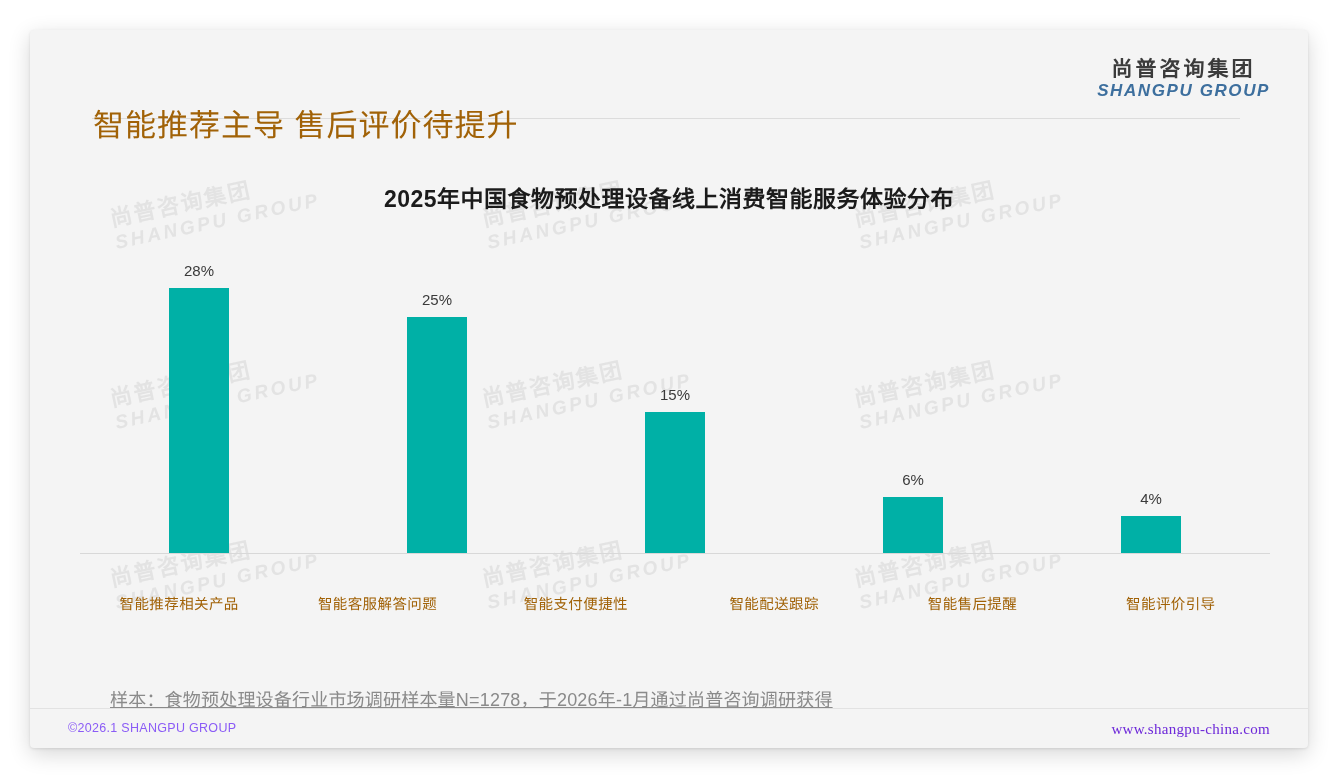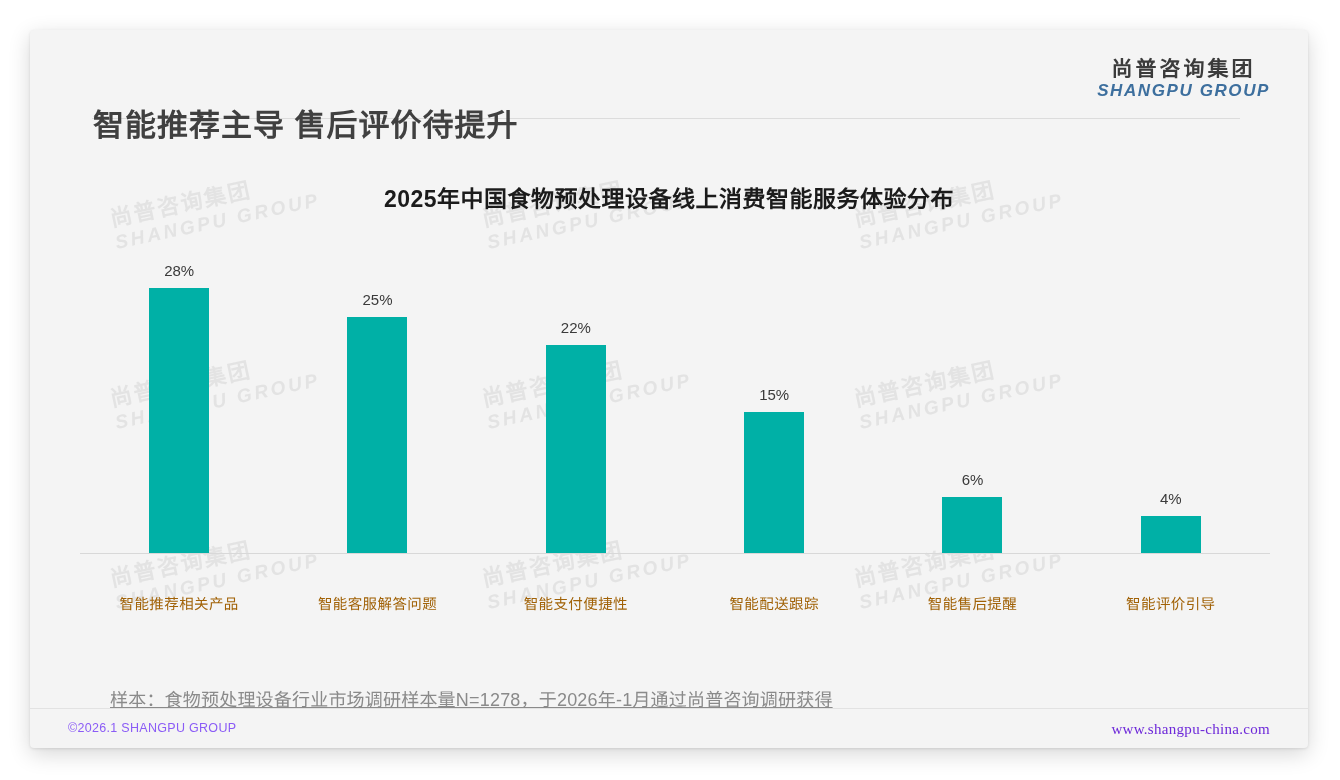--- a/index.html
+++ b/index.html
@@ -77,22 +77,22 @@
     top: 88px;
     width: 1148px;
     height: 1px;
     background: #dcdcdc;
   }
   .page-title {
     position: absolute;
     left: 63px;
     top: 70px;
     font-size: 31px;
-    font-weight: 700;
-    color: #404040;
+    font-weight: 400;
+    color: #a16207;
     letter-spacing: 1px;
     white-space: nowrap;
   }
   .brand {
     position: absolute;
     right: 38px;
     top: 27px;
     text-align: center;
     line-height: 1.12;
   }
@@ -289,24 +289,20 @@
 
     <div class="plot">
       <div class="bars">
         <div class="bar-slot">
           <div class="bar-value" style="bottom: 274.548px;">28%</div>
           <div class="bar" style="height: 265.548px; background: rgb(0, 176, 166);"></div>
         </div>
         <div class="bar-slot">
           <div class="bar-value" style="bottom: 246.097px;">25%</div>
           <div class="bar" style="height: 237.097px; background: rgb(0, 176, 166);"></div>
-        </div>
-        <div class="bar-slot">
-          <div class="bar-value" style="bottom: 217.645px;">22%</div>
-          <div class="bar" style="height: 208.645px; background: rgb(0, 176, 166);"></div>
         </div>
         <div class="bar-slot">
           <div class="bar-value" style="bottom: 151.258px; text-align: center;">15%</div>
           <div class="bar" style="height: 142.258px; background: rgb(0, 176, 166);"></div>
         </div>
         <div class="bar-slot">
           <div class="bar-value" style="bottom: 65.9032px;">6%</div>
           <div class="bar" style="height: 56.9032px; background: rgb(0, 176, 166);"></div>
         </div>
         <div class="bar-slot">

